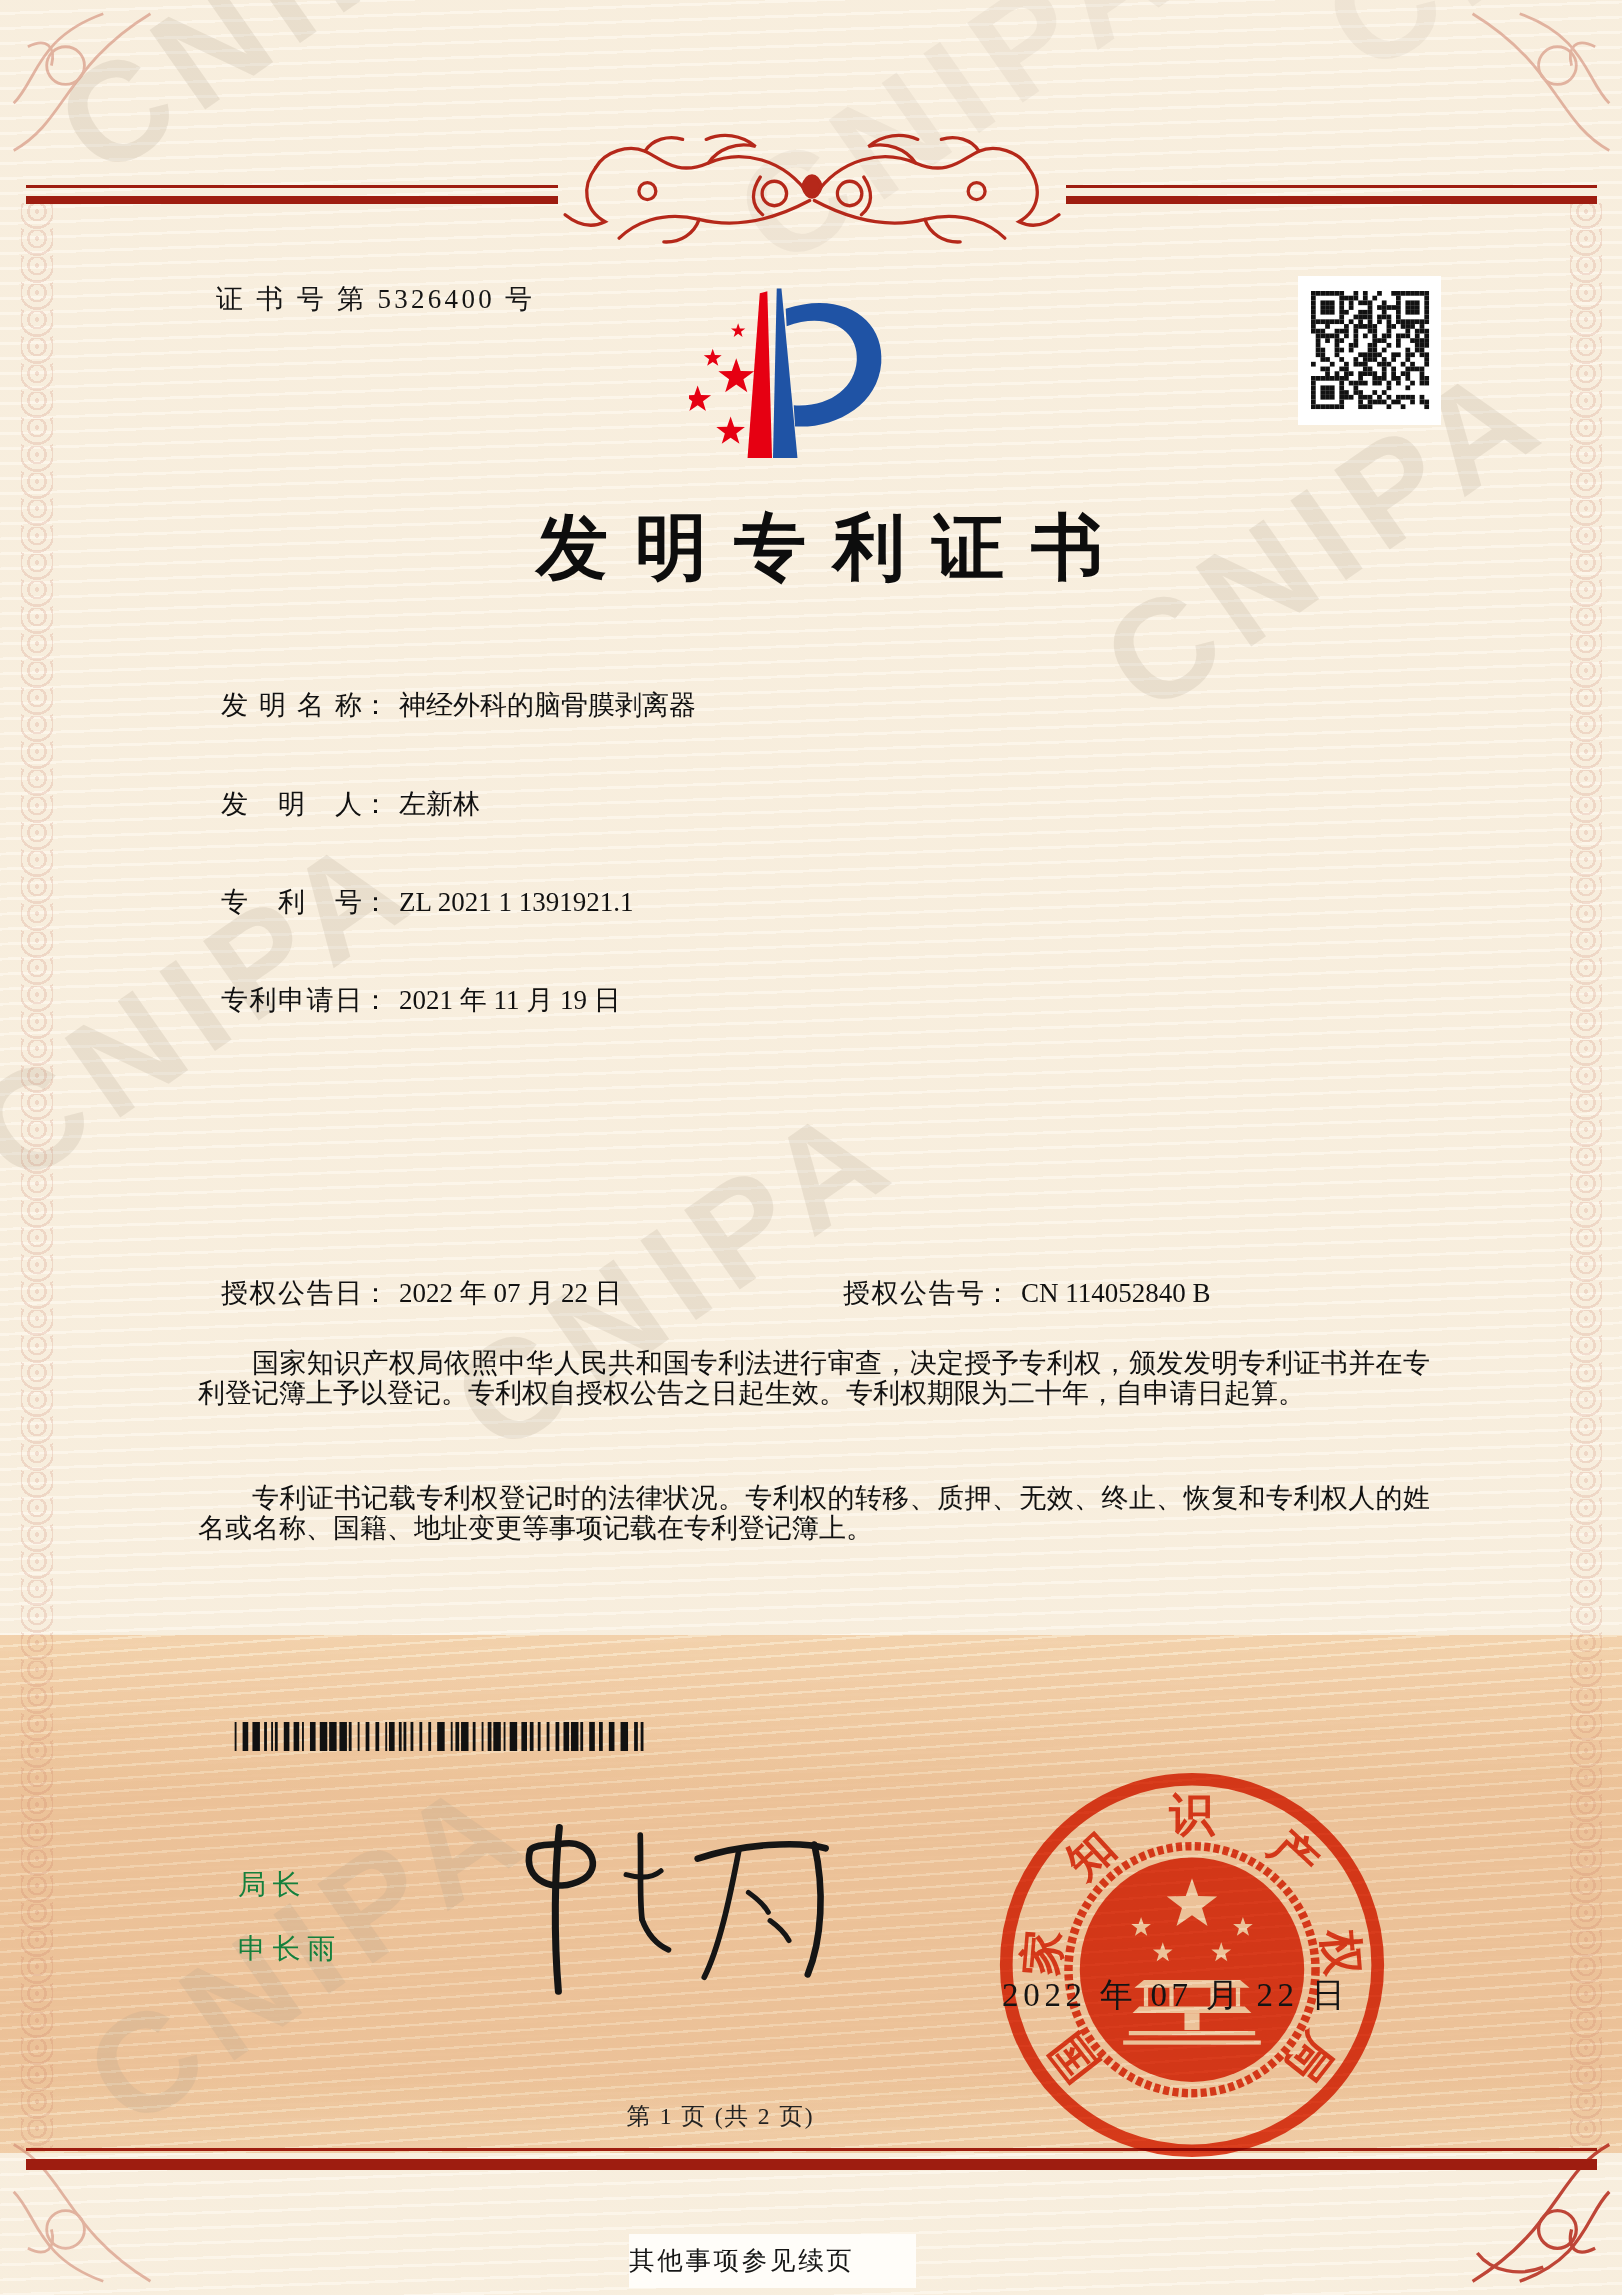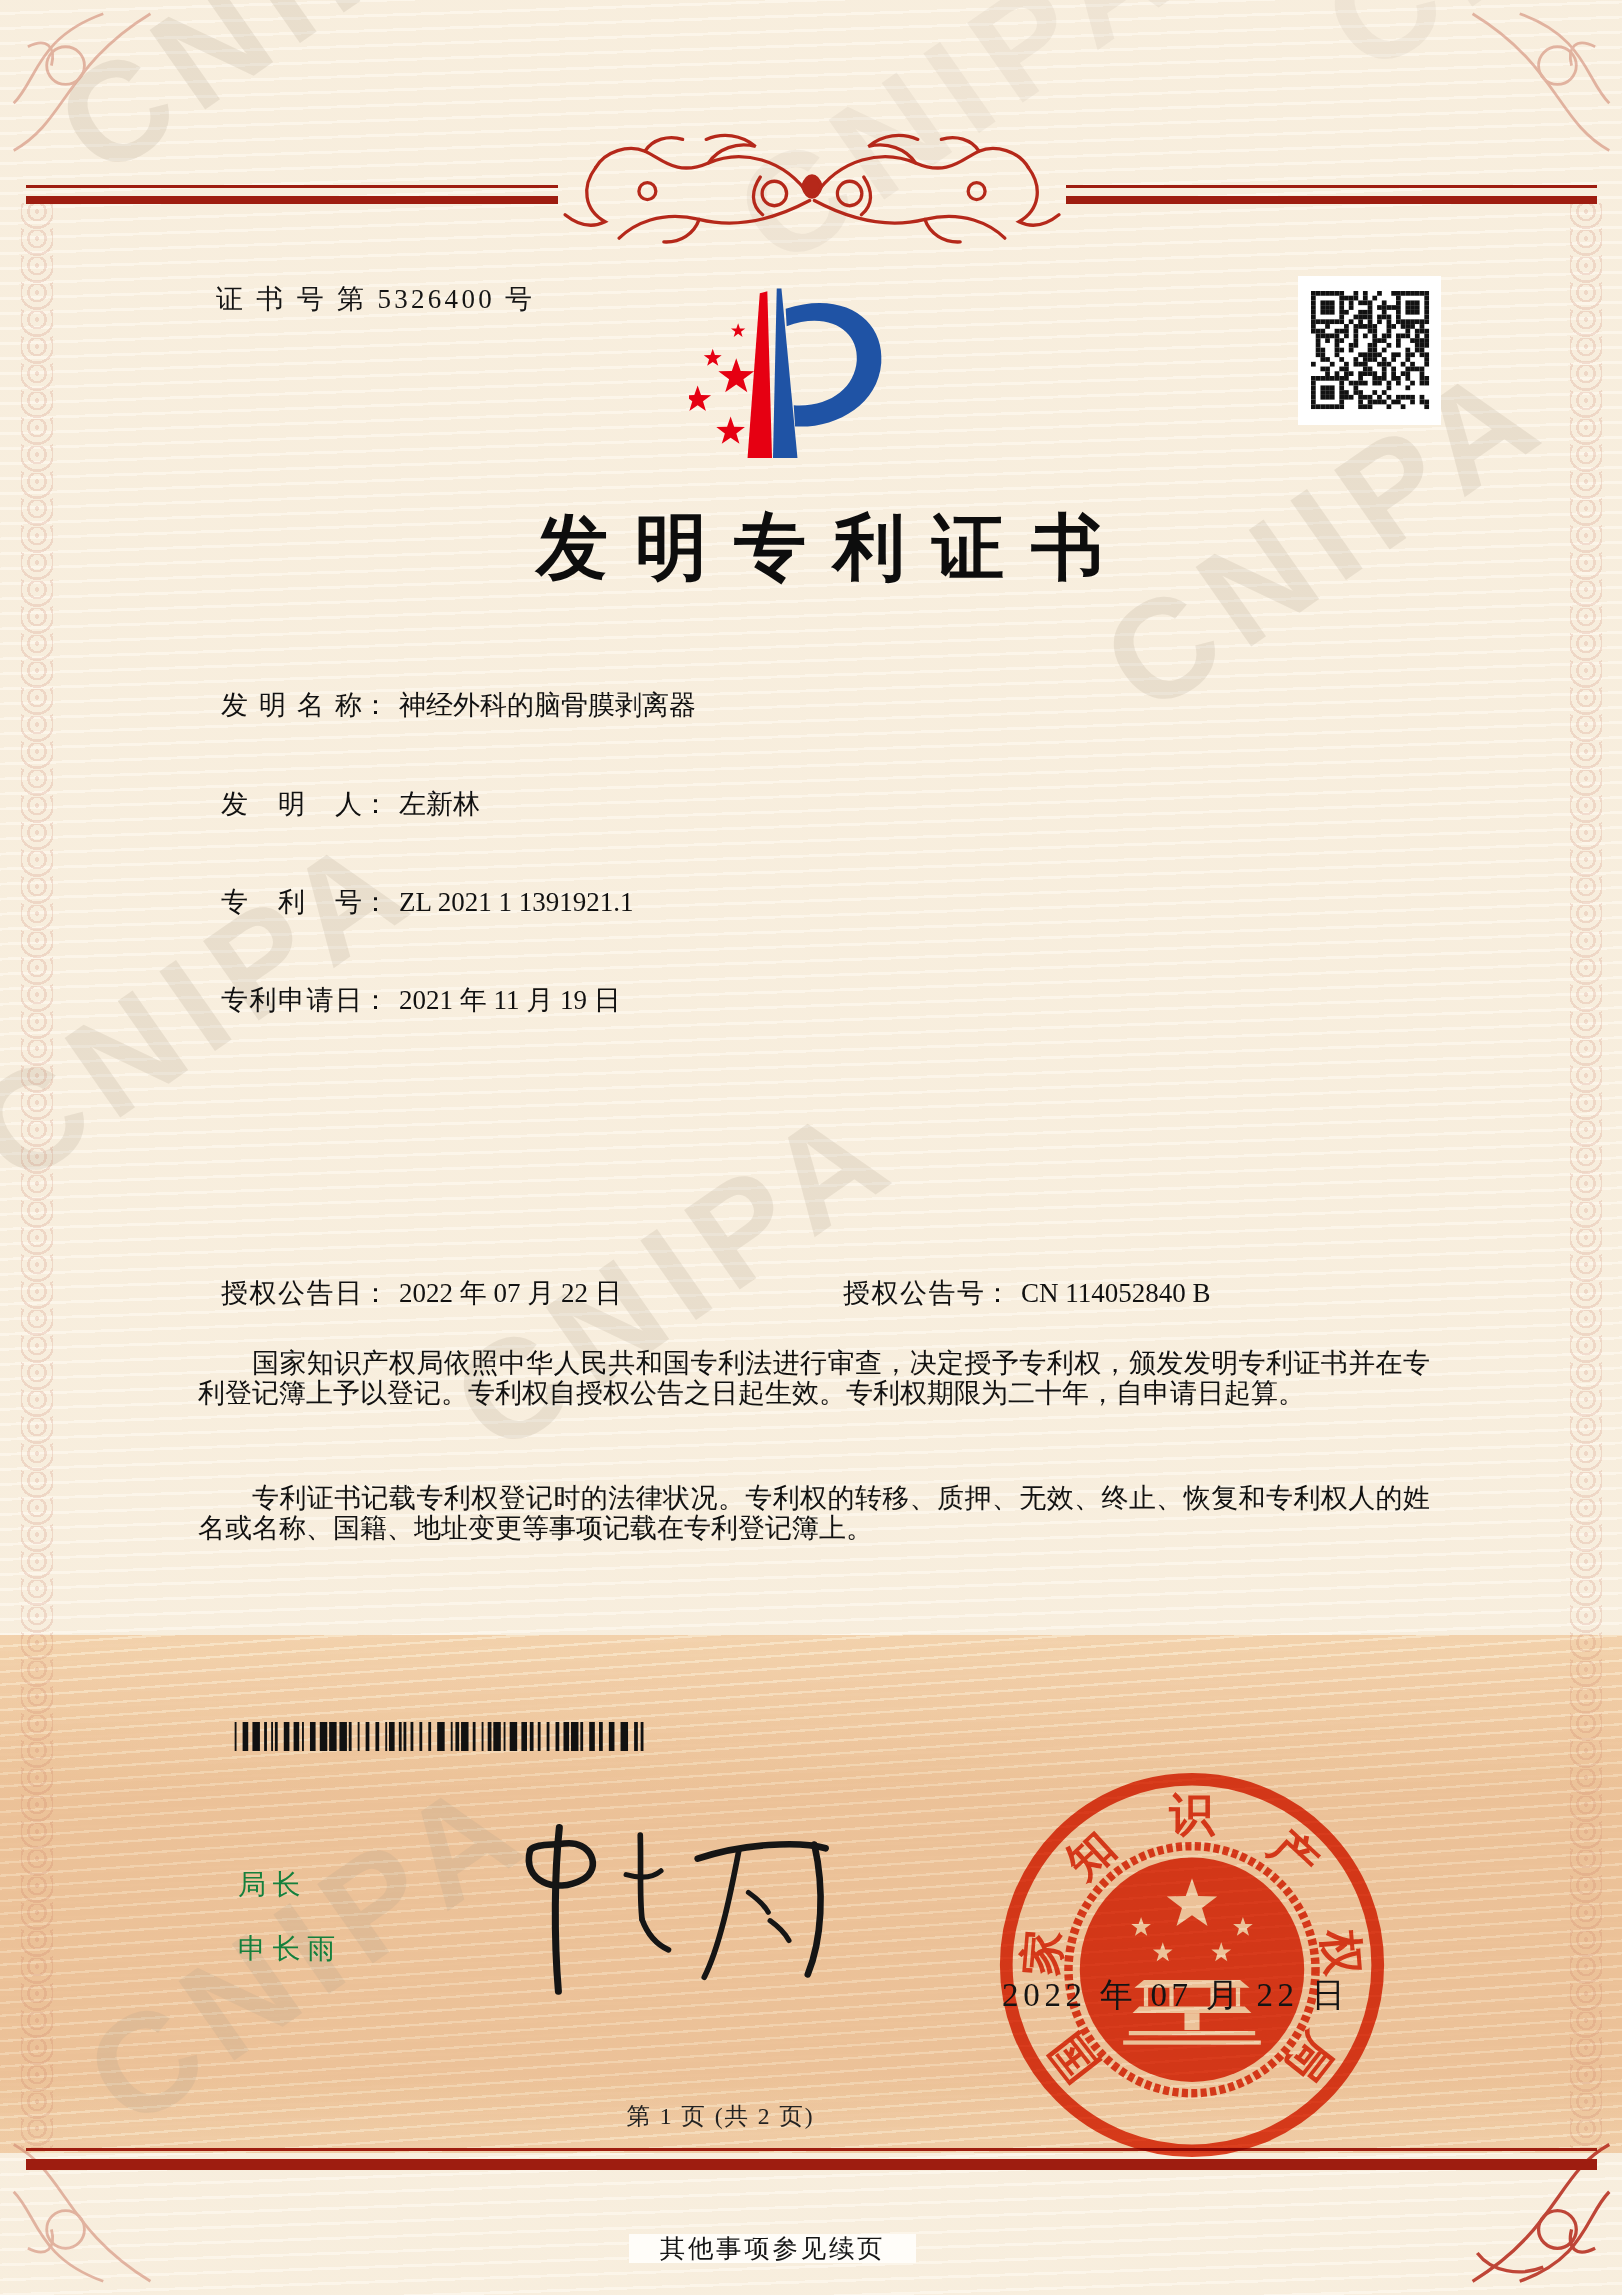--- a/index.html
+++ b/index.html
@@ -33,22 +33,22 @@
         font-size:72px;font-weight:bold;letter-spacing:27px;padding-left:43px;
         box-sizing:border-box;color:#0d0d0d;z-index:3;}
   .row{position:absolute;left:221px;font-size:27px;color:#111;white-space:nowrap;z-index:3;}
   .lbl{display:inline-block;width:141px;text-align:justify;text-align-last:justify;vertical-align:bottom;}
   .val{margin-left:10px;}
   .para{position:absolute;left:198px;width:1232px;font-size:27px;line-height:30px;
         color:#111;text-align:justify;text-indent:54px;z-index:3;}
   .sig-title{position:absolute;left:238px;font-size:28px;color:#15803d;letter-spacing:6.6px;z-index:4;}
   .footer-page{position:absolute;left:0;top:2100px;width:1441px;text-align:center;
         font-size:23.6px;color:#222;z-index:4;letter-spacing:1.9px;}
-  .note-box{position:absolute;left:629px;top:2234px;width:287px;height:29px;
-        background:#fffdf9;z-index:4;display:flex;align-items:center;justify-content:center;}
+  .note-box{position:absolute;left:629px;top:2234px;width:287px;height:54px;
+        background:#fffdf9;z-index:4;display:flex;align-items:center;}
   .note-text{font-size:25.4px;color:#151515;letter-spacing:2.8px;}
   .seal-date{position:absolute;left:1002px;top:1973px;font-size:33px;color:#141414;
         letter-spacing:4.7px;z-index:6;white-space:nowrap;}
   .qr-quiet{position:absolute;left:1298px;top:276px;width:143px;height:149px;background:#ffffff;z-index:3;}
   svg{display:block;}
 </style>
 </head>
 <body>
 
 <div id="page">

